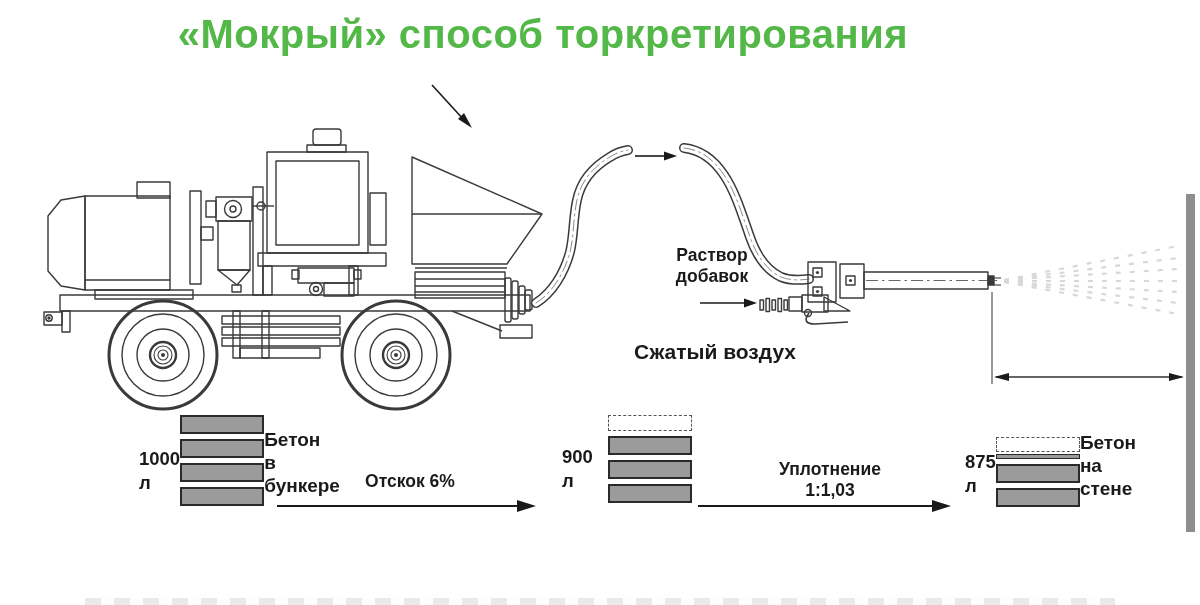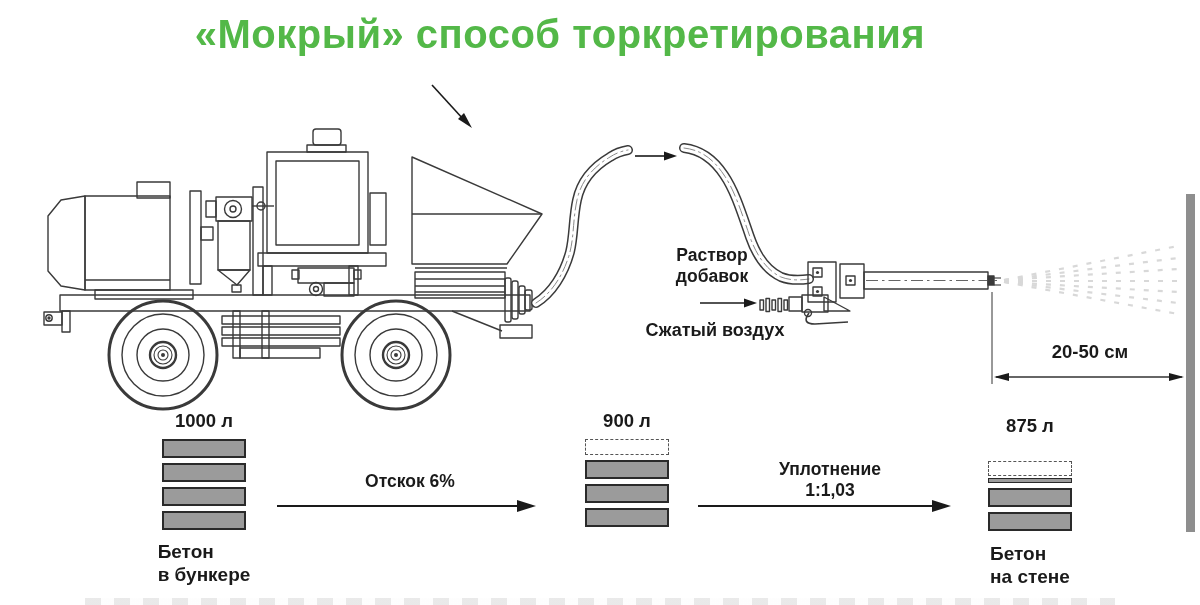--- a/index.html
+++ b/index.html
@@ -2,32 +2,32 @@
 <html lang="ru"><head>
 <meta charset="utf-8">
 <style>
   html,body{margin:0;padding:0;background:#ffffff;}
   .canvas{
     position:relative;width:1200px;height:605px;background:#ffffff;overflow:hidden;
     font-family:"Liberation Sans", sans-serif;color:#1a1a1a;
   }
   .abs{position:absolute;}
   .title{
-    left:60px;top:12px;width:1000px;margin:0;text-align:center;
+    left:43px;top:12px;width:1000px;margin:0;text-align:center;
     font-size:40px;font-weight:800;letter-spacing:.5px;color:#53b848;
   }
   svg.art{position:absolute;left:0;top:0;}
   .lbl{position:absolute;font-weight:700;}
   .lbl-ready{left:272px;top:95px;width:155px;text-align:center;font-size:17px;font-weight:600;}
   .lbl-additive{left:652px;top:245px;width:120px;text-align:center;font-size:17.5px;line-height:21px;}
-  .lbl-air{left:630px;top:320px;width:170px;text-align:center;font-size:18px;}
+  .lbl-air{left:630px;top:340px;width:170px;text-align:center;font-size:21px;}
   .lbl-dist{left:1010px;top:341px;width:160px;text-align:center;font-size:18.5px;}
   .lbl-rebound{left:330px;top:471px;width:160px;text-align:center;font-size:17.5px;}
   .lbl-compact{left:755px;top:459px;width:150px;text-align:center;font-size:17.5px;line-height:21px;}
-  .step{position:absolute;width:130px;display:flex;flex-direction:column;align-items:center;}
+  .step{position:absolute;width:130px;display:flex;flex-direction:row;align-items:center;}
   .step .vol{font-size:18.5px;font-weight:700;height:24px;line-height:24px;}
   .step .stack{display:flex;flex-direction:column;align-items:center;margin-top:3px;}
   .step.step3 .stack{margin-top:20px;}
   .bar{width:84px;margin:2.5px 0;box-sizing:border-box;}
   .bar.solid{background:#9b9b9b;border:2px solid #2a2a2a;}
   .bar.thin{background:#9b9b9b;border:1.5px solid #2a2a2a;margin-top:0;}
   .bar.dashed{background:#ffffff;border:1.6px dashed #555;}
   .step .cap{margin-top:8px;font-size:19px;font-weight:700;line-height:23px;text-align:left;}
   .scan-edge{
     left:85px;right:85px;bottom:0;height:7px;opacity:.5;
@@ -214,21 +214,20 @@
   </svg>
 
 
   <div class="lbl lbl-additive">
     <div>Раствор</div>
     <div>добавок</div>
   </div>
 
   <div class="lbl lbl-air">Сжатый воздух</div>
 
-  <div class="lbl lbl-dist">20-50 см</div>
 
   <div class="lbl lbl-rebound">Отскок 6%</div>
 
   <div class="lbl lbl-compact">
     <div>Уплотнение</div>
     <div>1:1,03</div>
   </div>
 
   <div class="step step1" style="left:139px;top:409px;">
     <div class="vol">1000 л</div>

